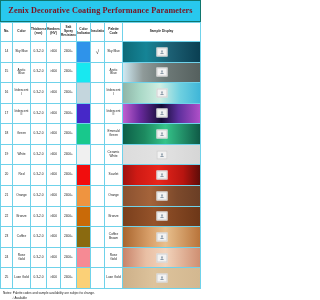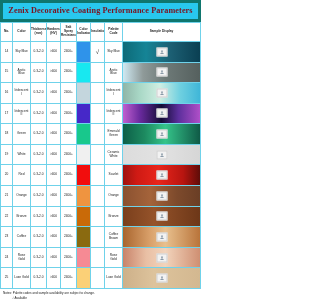--- a/index.html
+++ b/index.html
@@ -9,21 +9,21 @@
     color:#1a1a1a;
   }
   .sheet{
     width:201px;height:300px;
     box-sizing:border-box;
     background:#ffffff;
     display:flex;flex-direction:column;
   }
   .banner{
     background:#28c8ee;
-    border:3px solid #0f766e;
+    border:1px solid #0f766e;
     box-sizing:border-box;
     height:22px;
     display:flex;align-items:center;justify-content:center;
   }
   .banner-title{
     font-family:"Liberation Serif", serif;
     font-weight:bold;
     font-size:8.2px;
     color:#7b1320;
     letter-spacing:.1px;

